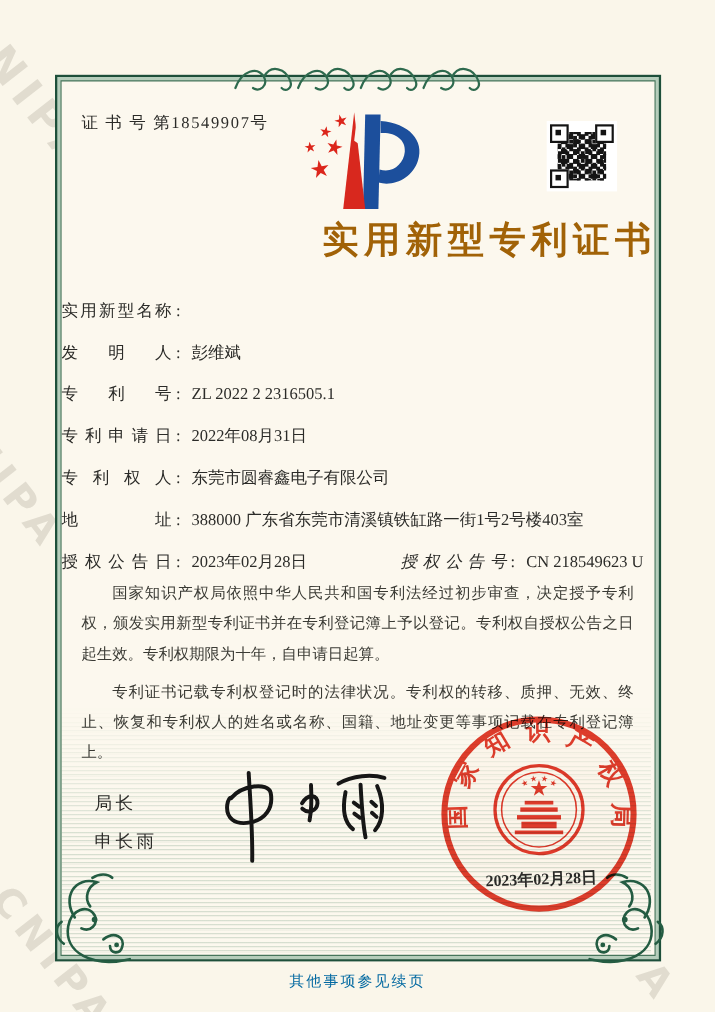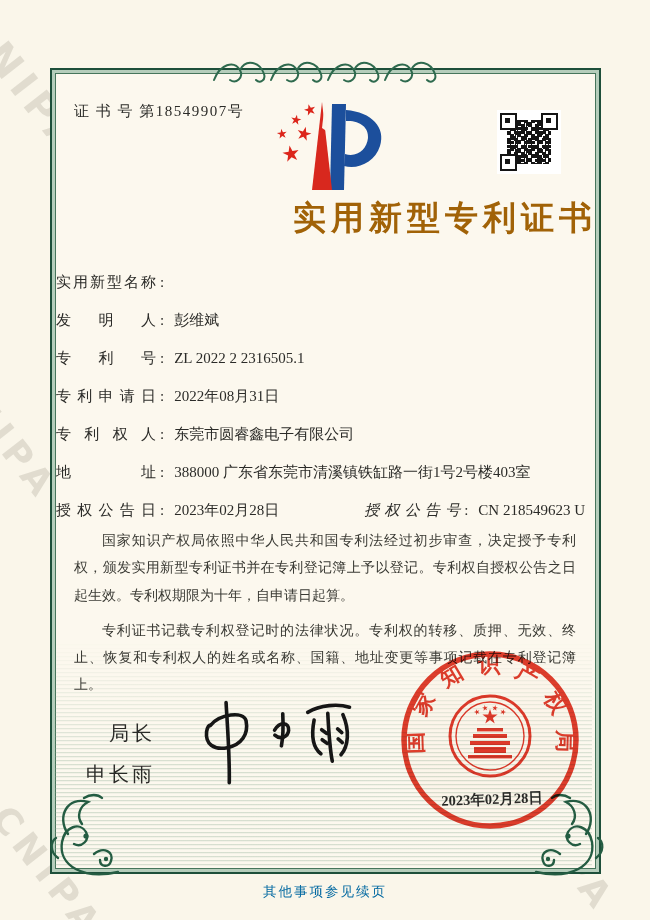--- a/index.html
+++ b/index.html
@@ -62,21 +62,21 @@
   .lbl{display:inline-block;width:100px;text-align:justify;text-align-last:justify;flex:none;}
   .colon{flex:none;margin:0 10px 0 4px;}
   .val{white-space:nowrap;}
   .val-fixed{width:166px;flex:none;}
   .lbl2{display:inline-block;width:96px;text-align:justify;text-align-last:justify;flex:none;margin-left:24px;font-style:italic;}
   
   .paras{position:absolute;left:74px;top:527px;width:502px;z-index:5;
          font-size:14px;line-height:1.95;color:#3a3a34;text-align:justify;}
   .paras p{margin:0 0 8px 0;text-indent:2em;}
   
-  .signer{position:absolute;left:86px;top:720px;z-index:5;font-size:20px;letter-spacing:3px;text-align:right;}
+  .signer{position:absolute;left:86px;top:720px;z-index:5;font-size:16px;letter-spacing:3px;}
   .signer div{margin-bottom:14px;}
   .signature{position:absolute;left:183px;top:688px;z-index:6;}
   .seal{position:absolute;left:395px;top:645px;z-index:7;opacity:0.93;mix-blend-mode:multiply;}
   
   .page-info{position:absolute;left:50px;top:839px;width:547px;text-align:center;
              font-size:12.5px;z-index:5;color:#222;}
   .cont-note{position:absolute;left:0;top:883px;width:650px;text-align:center;
              font-size:13.5px;letter-spacing:2px;z-index:5;color:#0369a1;}
 </style>
 </head>

